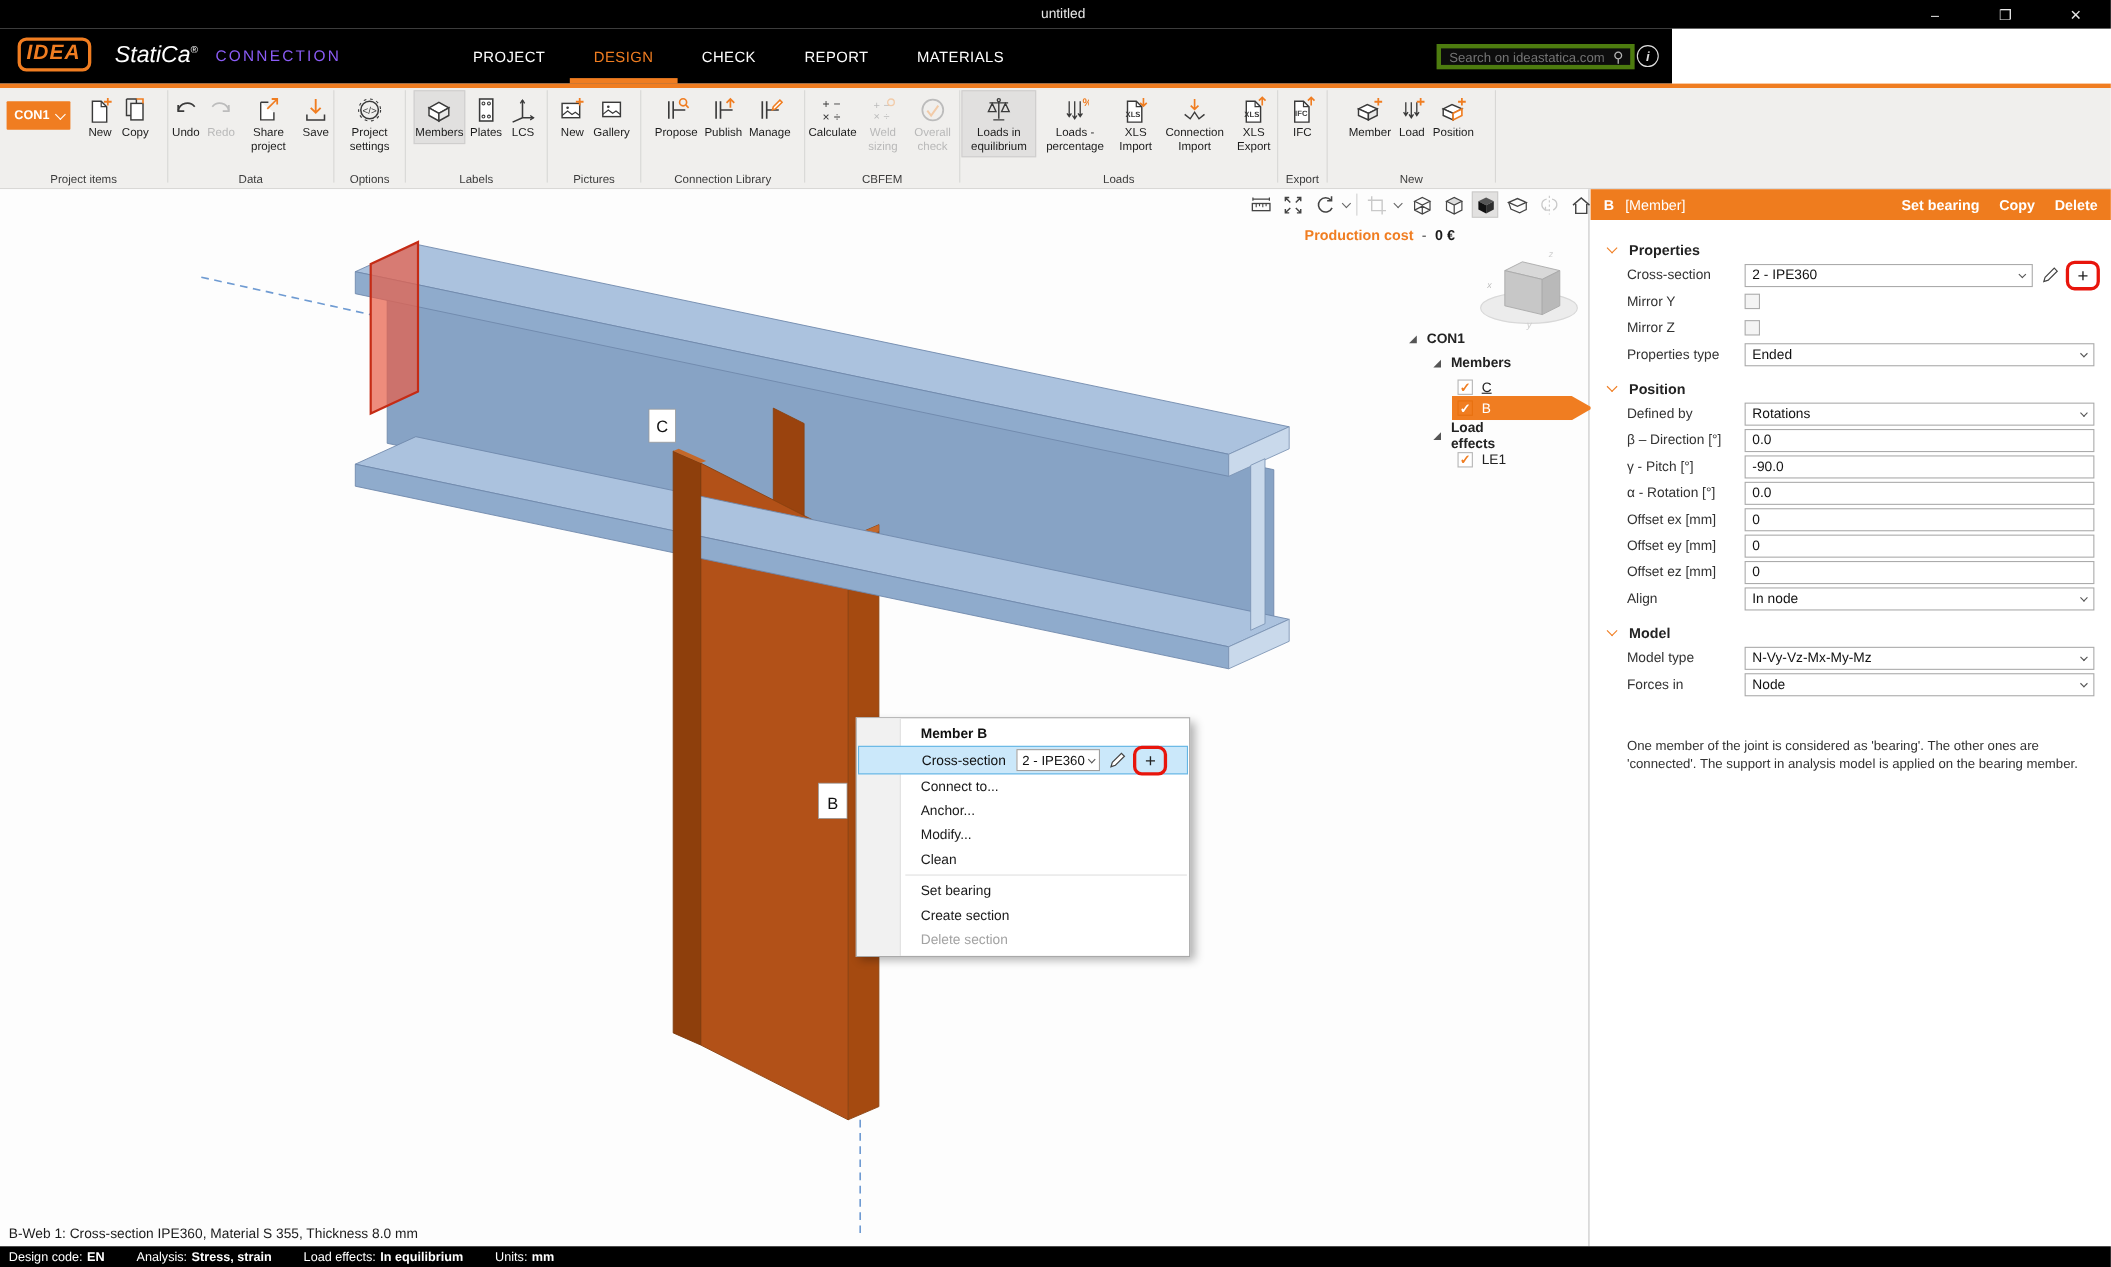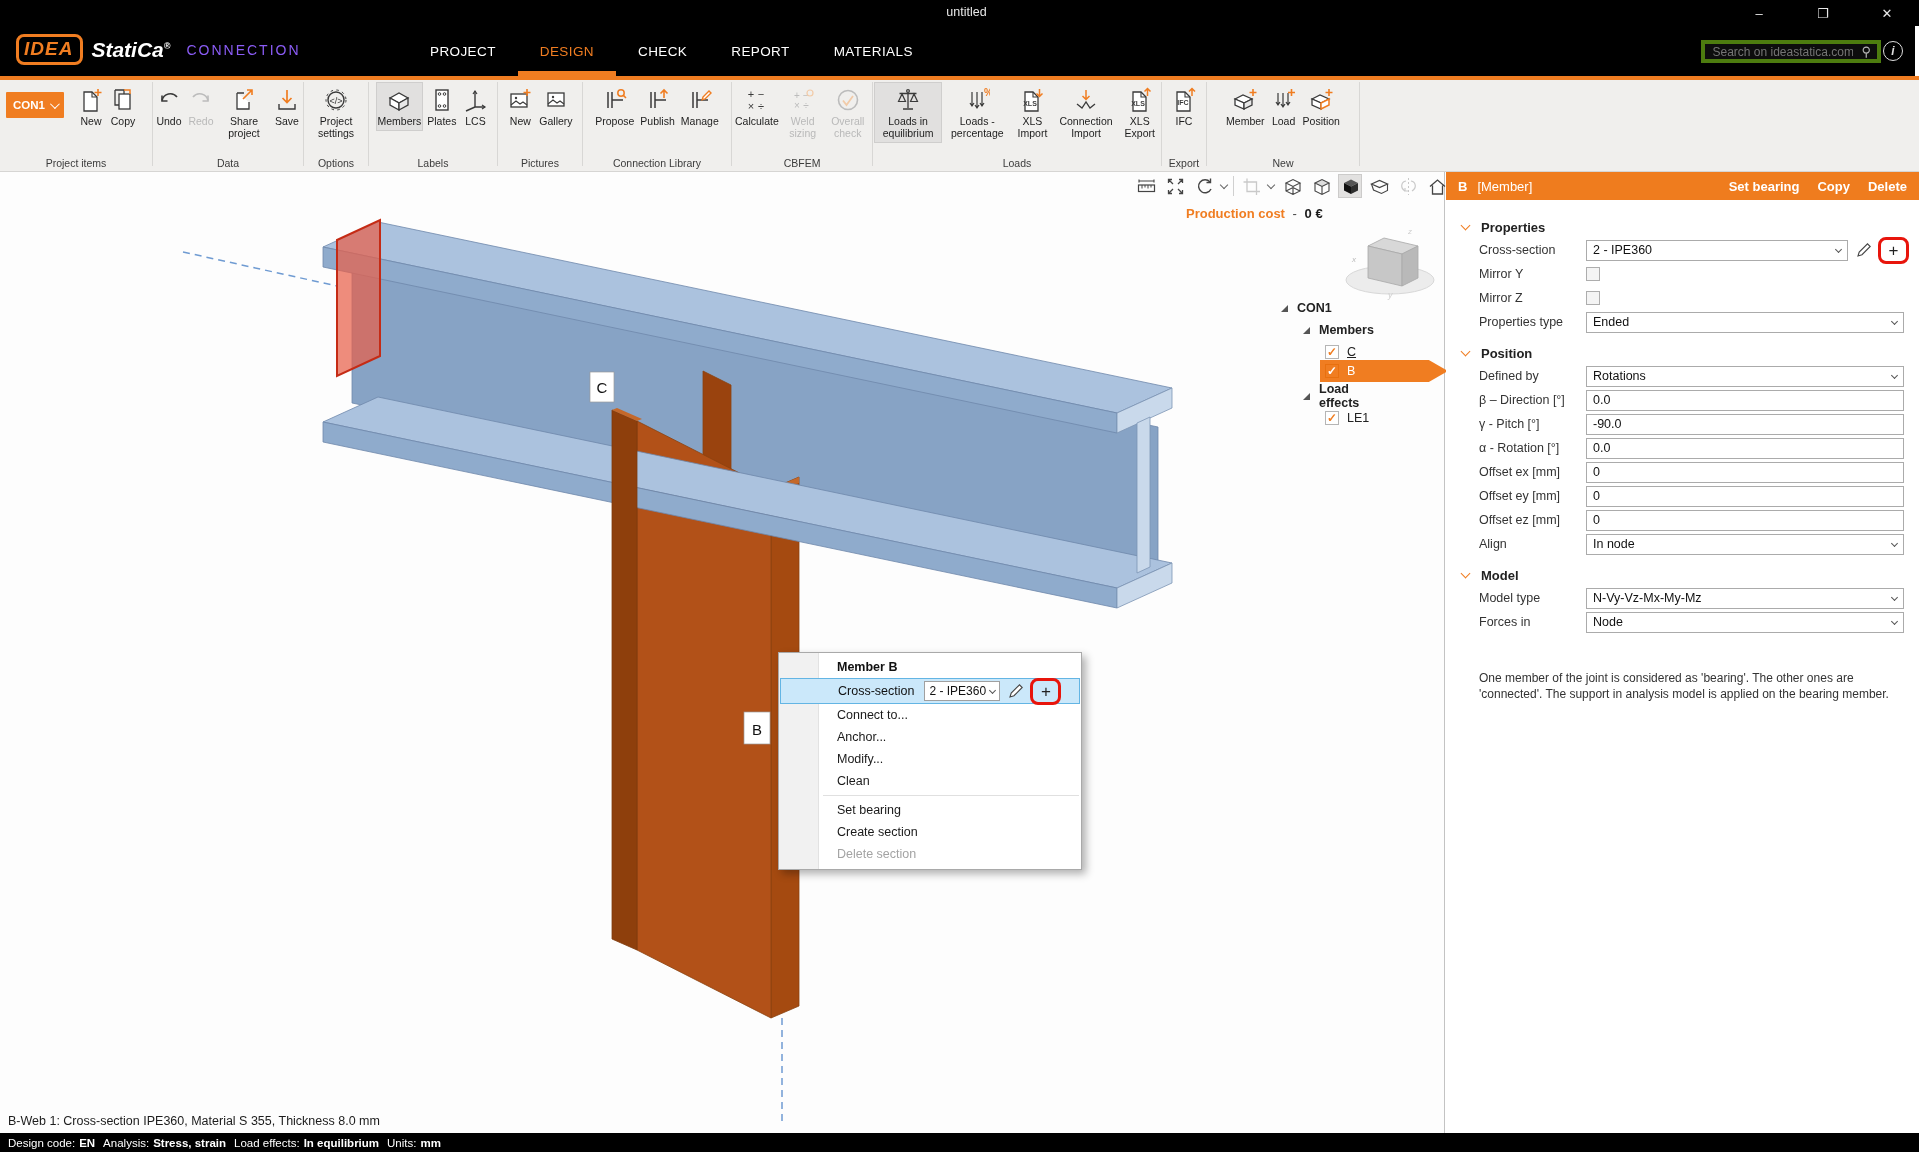--- a/index.html
+++ b/index.html
@@ -6,25 +6,25 @@
   html,body { width:1919px; height:1152px; overflow:hidden; background:#fff;
     font-family:"Liberation Sans", sans-serif; }
   #app { position:relative; width:1919px; height:1152px; background:#fff; }
 
   
   #titlebar { position:absolute; left:0; top:0; width:1919px; height:26px; background:#000; }
   #window-title { position:absolute; left:14px; right:0; top:5px; text-align:center; color:#e8e8e8; font-size:12.5px; }
   #win-controls { position:absolute; right:0; top:0; height:26px; display:flex; }
   .win-btn { width:64px; height:26px; color:#e8e8e8; font-size:13px; display:flex; align-items:center; justify-content:center; cursor:default; }
 
-  #menubar { position:absolute; left:0; top:26px; width:1915px; height:50px; background:#000; }
+  #menubar { position:absolute; left:0; top:26px; width:1520px; height:50px; background:#000; }
   #logo-wrap { position:absolute; left:16px; top:8px; display:flex; align-items:center; }
   #logo-box { border:3px solid #f07d21; border-radius:8px; color:#f07d21; font-weight:bold; font-style:italic;
     font-size:19px; letter-spacing:1px; padding:1px 7px 2px 5px; }
-  #logo-name { color:#fff; font-weight:bold; font-style:italic; font-size:21px; margin-left:8px; }
+  #logo-name { color:#fff; font-weight:normal; font-style:italic; font-size:21px; margin-left:21px; }
   #logo-reg { color:#fff; font-size:9px; vertical-align:super; }
   #logo-product { color:#8b5cf6; font-size:14px; letter-spacing:2px; margin-left:16px; }
   #tabs { position:absolute; left:408px; top:0; height:50px; display:flex; }
   .tab { height:50px; padding:0 22px; display:flex; align-items:center; color:#fff; font-size:13.5px;
     letter-spacing:.4px; cursor:default; }
   .tab.active { color:#f07d21; border-bottom:5px solid #f07d21; padding-top:5px; }
   #search-wrap { position:absolute; right:44px; top:14px; display:flex; align-items:center; }
   #search-box { width:180px; height:23px; background:#0d0d0d; border:4px solid #4d7c0f; color:#b5b5b5;
     font-size:12px; padding:0 24px 0 7px; font-family:"Liberation Sans", sans-serif; }
   #search-glyph { margin-left:-20px; color:#b5b5b5; font-size:13px; pointer-events:none; }
@@ -108,21 +108,21 @@
   .sel, .inp { height:21px; background:#fff; border:1px solid #ababab; display:flex; align-items:center;
     font-size:12.5px; color:#111; padding:0 6px; flex:1; }
   .sel { justify-content:space-between; }
   .pchk { width:14px; height:14px; background:#f4f4f4; border:1px solid #adadad; }
   #cs-select { flex:0 0 262px; }
   .pencil-btn { margin:0 6px 0 8px; display:flex; }
   #panel-note { margin:36px 0 0 19px; font-size:12px; color:#333; line-height:1.35; width:424px; }
 
   
   #statusbar { position:absolute; left:0; bottom:0; width:1919px; height:19px; background:#000; color:#fff;
-    display:flex; align-items:center; gap:8px; padding-left:8px; font-size:11.5px; }
+    display:flex; align-items:center; gap:29px; padding-left:8px; font-size:11.5px; }
   .sb-item .sb-val { font-weight:bold; margin-left:4px; }
 </style>
 </head>
 <body>
 
 <div id="app">
 
   <div id="titlebar">
     <div id="window-title">untitled</div>
     <div id="win-controls">

